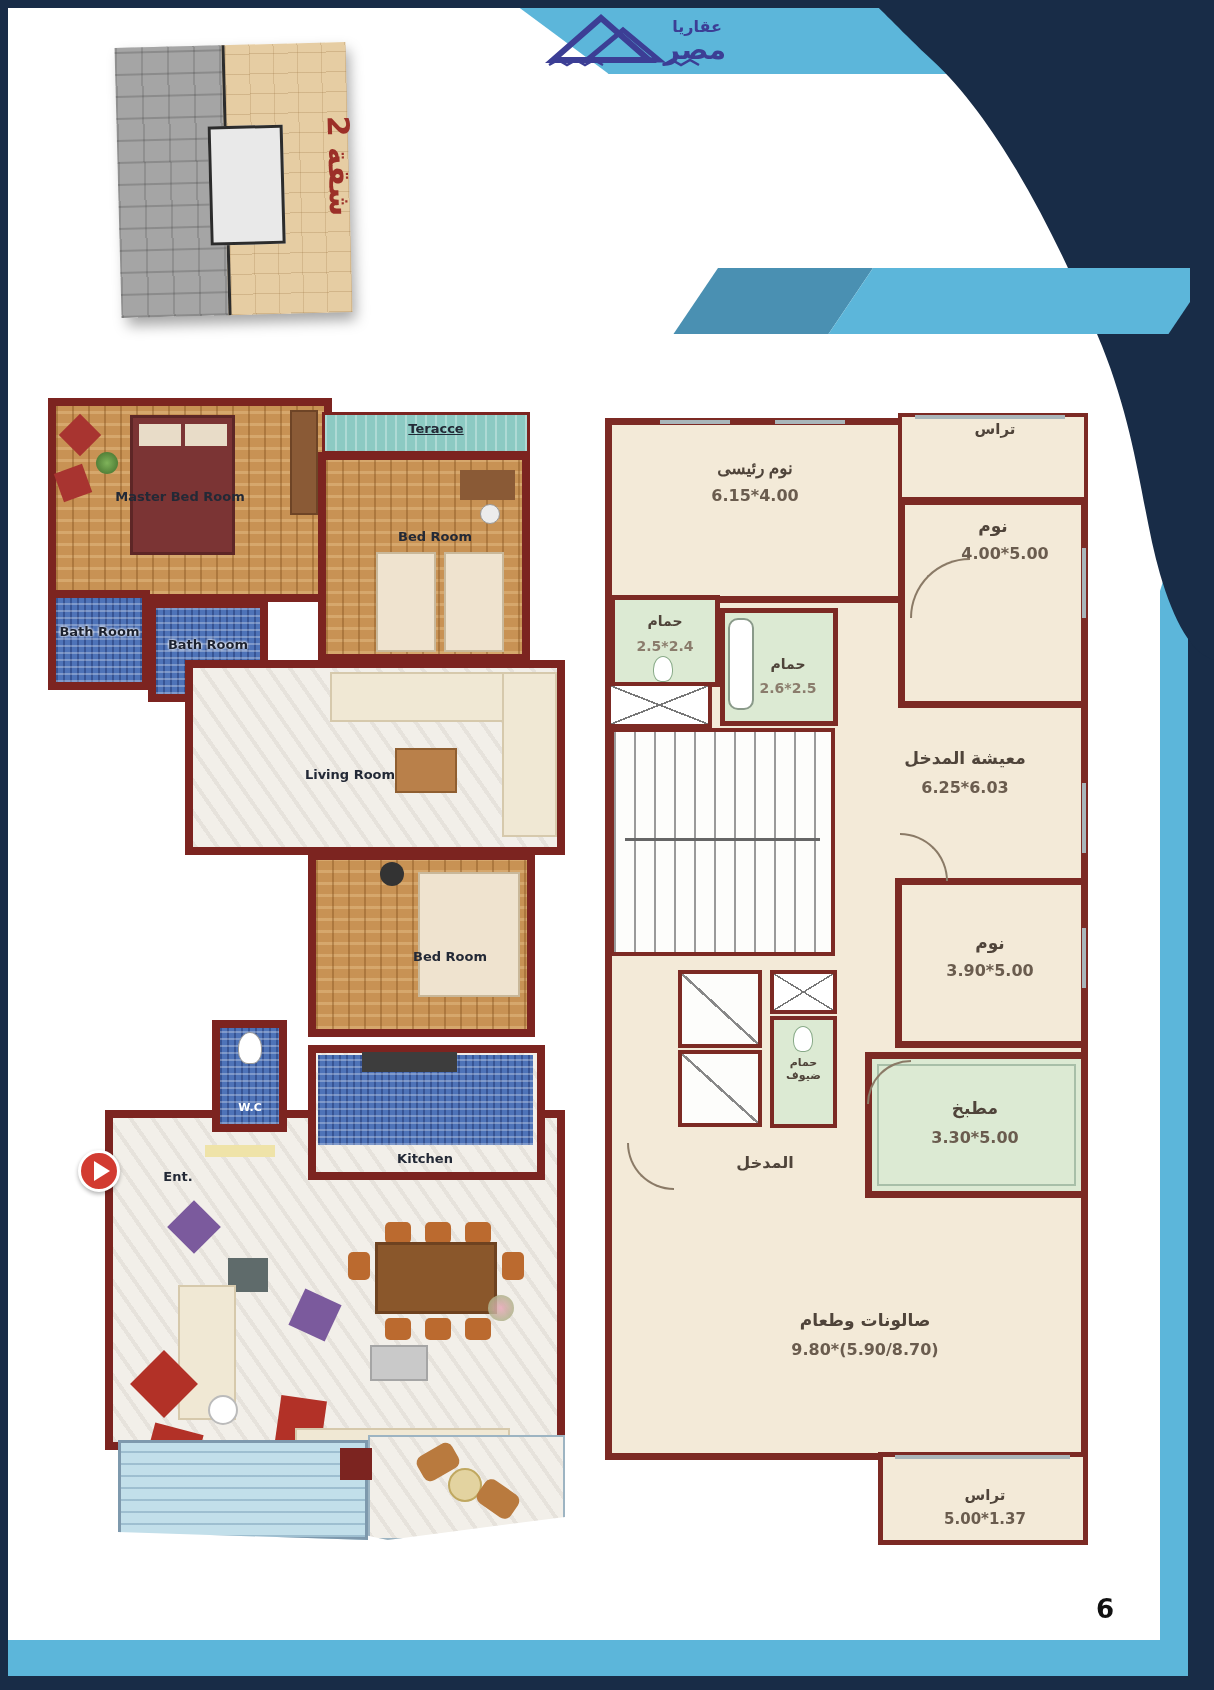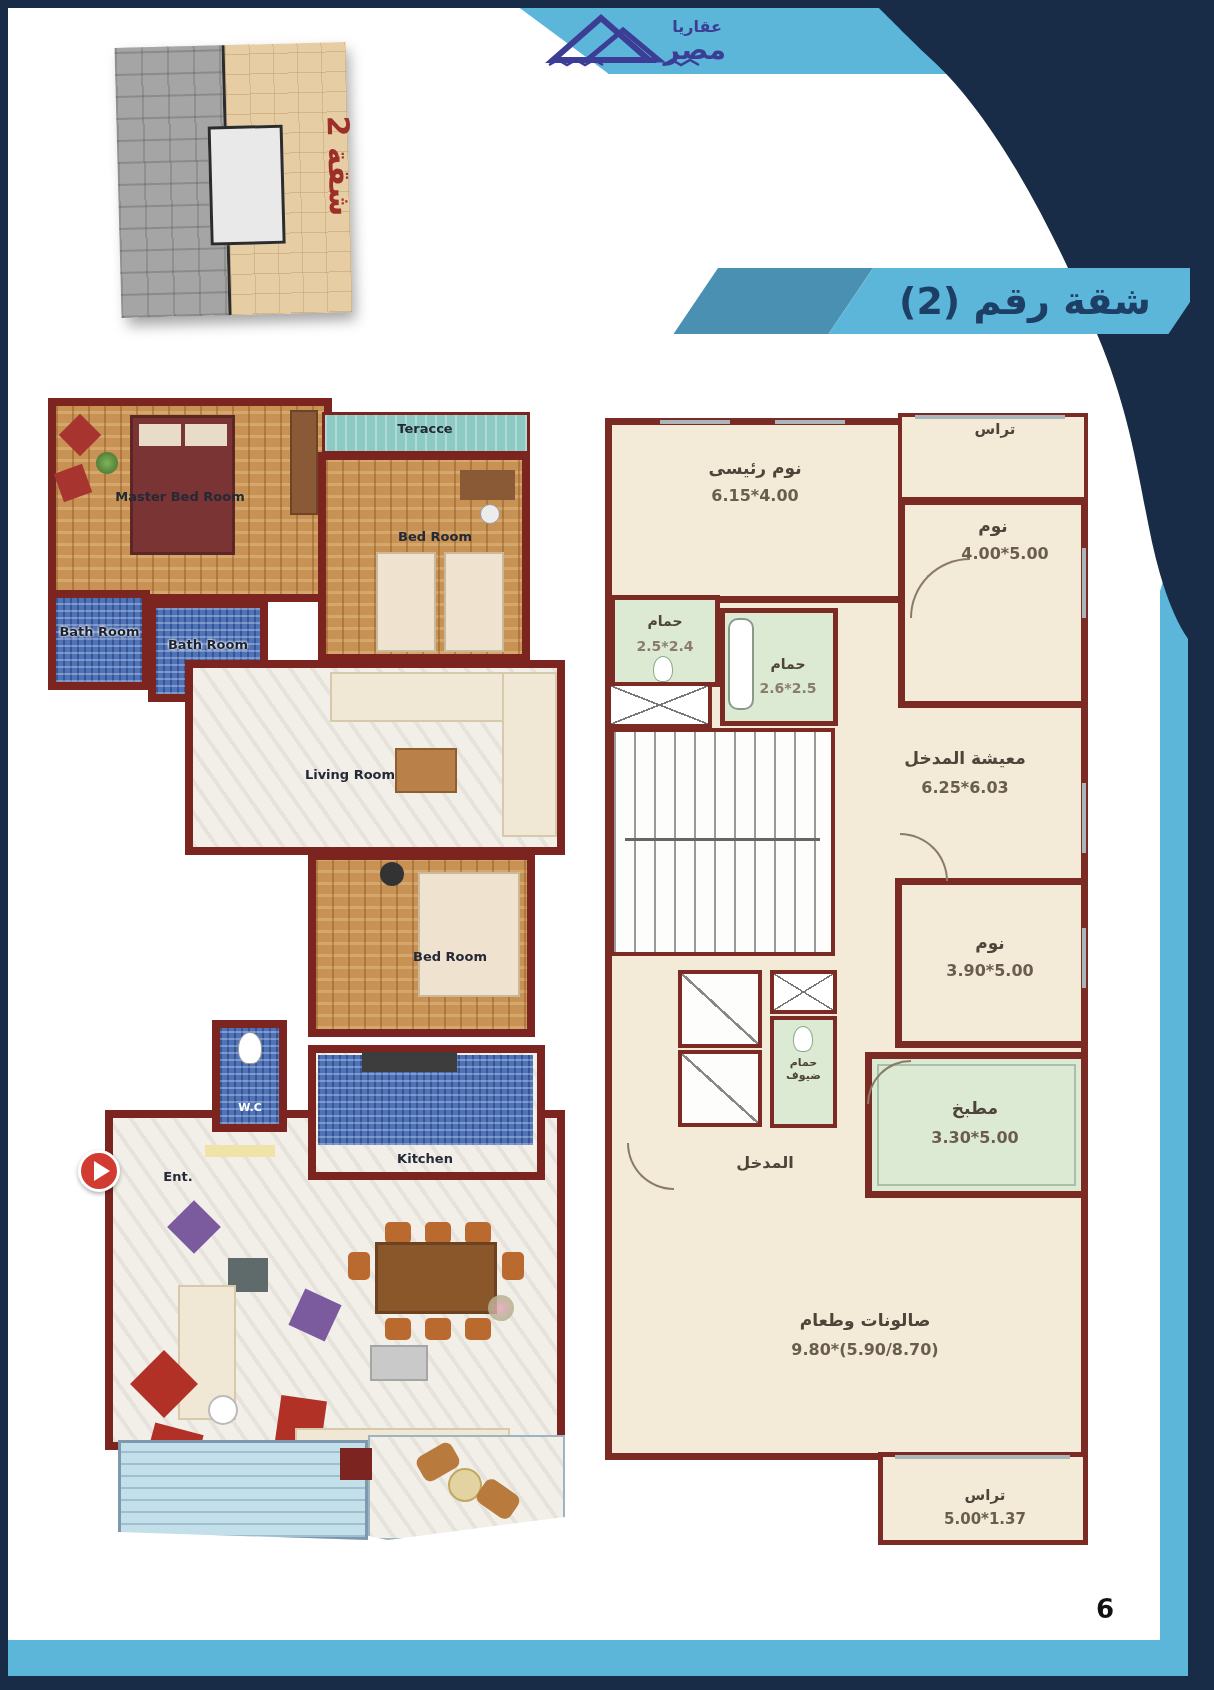--- a/index.html
+++ b/index.html
@@ -55,21 +55,20 @@
     <text x="150" y="47" font-size="28" font-weight="bold" fill="#3c3e95" text-anchor="middle">مصر</text>
   </svg>
 
   <svg class="abs" style="left:840px;top:0;" width="374" height="690" viewBox="0 0 374 690">
     <path d="M30,0 H374 V660 C352,654 334,622 320,574 C302,512 298,436 262,346 C228,262 166,128 92,60 C62,32 44,12 30,0 Z" fill="#182c47"></path>
   </svg>
 
   <div class="abs" style="left:650px;top:268px;width:540px;height:66px;overflow:hidden;">
     <div class="abs" style="left:68px;top:0;width:155px;height:66px;background:#4a90b2;transform:skewX(-34deg);transform-origin:0 0;"></div>
     <div class="abs" style="left:223px;top:0;width:340px;height:66px;background:#5cb6da;transform:skewX(-34deg);transform-origin:0 0;"></div>
-    <div class="abs titleTxt" dir="rtl" style="left:230px;top:5px;width:290px;">شقة رقم (2)</div>
   </div>
 
   <div class="abs" style="left:118px;top:45px;width:228px;height:270px;transform:rotate(-1.5deg);box-shadow:6px 8px 14px rgba(0,0,0,.35);">
     <div class="abs" style="left:0;top:0;width:47%;height:100%;background:#a5a5a5;background-image:repeating-linear-gradient(0deg,rgba(60,60,60,.25) 0 2px,transparent 2px 22px),repeating-linear-gradient(90deg,rgba(60,60,60,.2) 0 2px,transparent 2px 26px);"></div>
     <div class="abs" style="left:47%;top:0;width:53%;height:100%;background:#e6cda3;background-image:repeating-linear-gradient(0deg,rgba(150,110,60,.25) 0 1px,transparent 1px 20px),repeating-linear-gradient(90deg,rgba(150,110,60,.22) 0 1px,transparent 1px 24px);border-left:3px solid #2c2c2c;"></div>
     <div class="abs" style="left:40%;top:30%;width:30%;height:42%;background:#e9e9e9;border:3px solid #2c2c2c;"></div>
     <div class="abs" style="left:62%;top:28%;width:34%;height:44%;color:#9c2f28;font-size:30px;font-weight:bold;transform:rotate(90deg);text-align:center;white-space:nowrap;" dir="rtl">شقة 2</div>
   </div>
 
   <div class="abs" style="left:40px;top:390px;width:525px;height:1170px;">
@@ -79,21 +78,21 @@
       <div class="abs" style="left:6px;top:6px;width:42px;height:22px;background:#e8dcc8;"></div>
       <div class="abs" style="left:52px;top:6px;width:42px;height:22px;background:#e8dcc8;"></div>
     </div>
     <div class="furn" style="left:25px;top:30px;width:30px;height:30px;background:#a83430;transform:rotate(45deg);"></div>
     <div class="furn" style="left:18px;top:78px;width:30px;height:30px;background:#a83430;transform:rotate(-20deg);"></div>
     <div class="furn" style="left:56px;top:62px;width:22px;height:22px;border-radius:50%;background:radial-gradient(#7fb35a,#3f6b2a);"></div>
     <div class="furn" style="left:250px;top:20px;width:28px;height:105px;background:#8a5a36;border:2px solid #6e4426;box-sizing:border-box;"></div>
     <div class="abs lblL" style="left:60px;top:100px;width:160px;">Master Bed Room</div>
 
     <div class="abs teal" style="left:282px;top:22px;width:208px;height:42px;border:3px solid #7c2420;box-sizing:border-box;"></div>
-    <div class="abs lblL" style="left:310px;top:32px;width:150px;">Teracce</div>
+    <div class="abs lblL" style="left:321px;top:32px;width:150px;text-decoration:underline;">Teracce</div>
 
     <div class="abs wood wallL" style="left:278px;top:62px;width:212px;height:210px;"></div>
     <div class="furn" style="left:420px;top:80px;width:55px;height:30px;background:#8a5a36;"></div>
     <div class="furn" style="left:440px;top:114px;width:18px;height:18px;border-radius:50%;background:#ececec;border:1px solid #999;"></div>
     <div class="abs lblL" style="left:340px;top:140px;width:110px;">Bed Room</div>
     <div class="furn" style="left:336px;top:162px;width:60px;height:100px;background:#efe3cf;border:2px solid #c9b89a;box-sizing:border-box;"></div>
     <div class="furn" style="left:404px;top:162px;width:60px;height:100px;background:#efe3cf;border:2px solid #c9b89a;box-sizing:border-box;"></div>
 
     <div class="abs mosaic wallL" style="left:8px;top:200px;width:102px;height:100px;"></div>
     <div class="abs lblL" style="left:12px;top:235px;width:95px;color:#1c2230;text-shadow:0 0 3px #fff,0 0 3px #fff;">Bath Room</div>
@@ -162,21 +161,21 @@
   </div>
 
   <div class="abs" style="left:565px;top:398px;width:528px;height:1152px;">
 
     <div class="abs cream wallR" style="left:40px;top:198px;width:483px;height:864px;"></div>
     <div class="abs cream wallR" style="left:40px;top:20px;width:300px;height:185px;"></div>
     <div class="abs cream wallR4" style="left:333px;top:15px;width:190px;height:88px;"></div>
     <div class="abs win" style="left:350px;top:17px;width:150px;height:4px;"></div>
     <div class="abs cream wallR" style="left:333px;top:100px;width:190px;height:210px;"></div>
 
-    <div class="abs lblR" dir="rtl" style="left:110px;top:60px;width:160px;">نوم رئيسى</div>
+    <div class="abs lblR" dir="rtl" style="left:110px;top:60px;width:160px;font-family:Liberation Serif, serif;">نوم رئيسى</div>
     <div class="abs dimR" style="left:110px;top:88px;width:160px;">6.15*4.00</div>
     <div class="abs lblR" dir="rtl" style="left:355px;top:22px;width:150px;font-size:15px;">تراس</div>
     <div class="abs lblR" dir="rtl" style="left:348px;top:118px;width:160px;">نوم</div>
     <div class="abs dimR" style="left:360px;top:146px;width:160px;">4.00*5.00</div>
 
     <div class="abs green wallR5" style="left:45px;top:197px;width:110px;height:92px;"></div>
     <div class="abs lblR" dir="rtl" style="left:50px;top:215px;width:100px;font-size:14px;">حمام</div>
     <div class="abs dimR" style="left:50px;top:240px;width:100px;font-size:14px;color:#8a7c6c;">2.5*2.4</div>
     <div class="abs furn" style="left:88px;top:258px;width:18px;height:24px;background:#fff;border:1px solid #8a8;border-radius:50% 50% 40% 40%;"></div>
     <div class="abs green wallR5" style="left:155px;top:210px;width:118px;height:118px;"></div>

